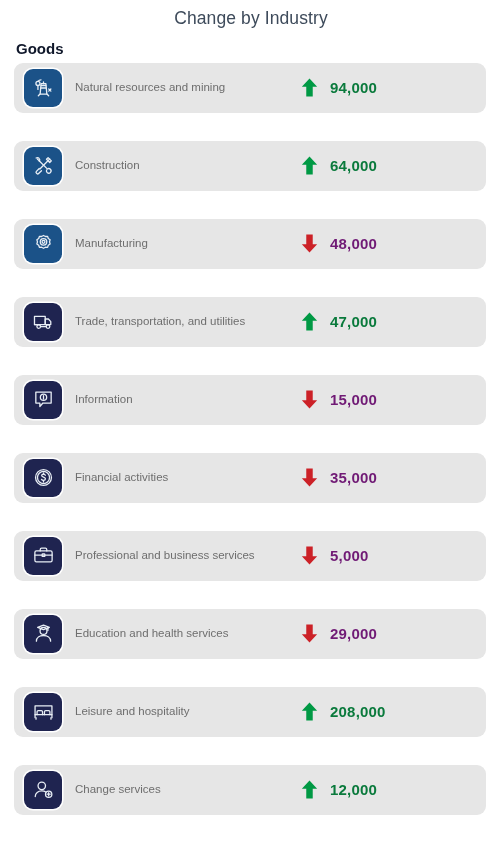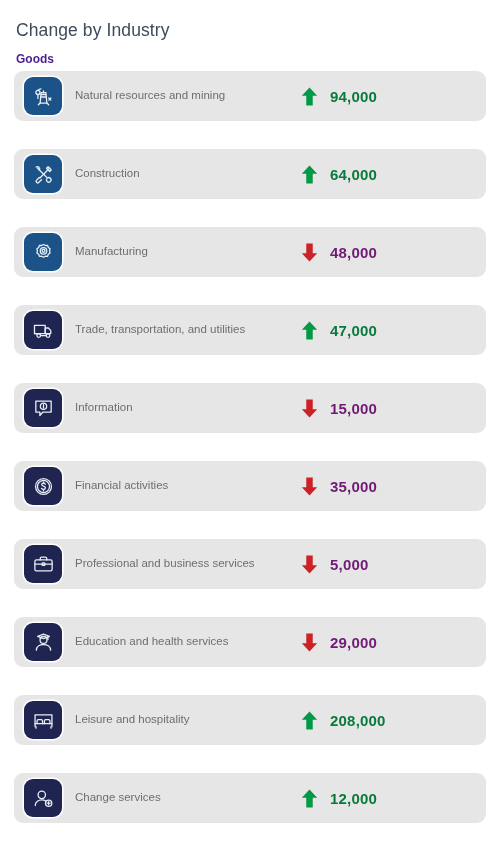--- a/index.html
+++ b/index.html
@@ -17,27 +17,28 @@
     width: 500px;
     box-sizing: border-box;
     padding: 0 14px;
   }
   .page-title {
     font-size: 17.5px;
     font-weight: 400;
     color: #3e4b5b;
     letter-spacing: 0.1px;
     margin: 0;
-    padding: 19px 0 0 2px;
+    padding: 7px 0 0 2px;
     line-height: 1.35;
+    text-align: center;
   }
   .group-header {
-    font-size: 12px;
+    font-size: 15px;
     font-weight: 700;
-    color: #4c1d95;
+    color: #0f172a;
     padding: 9px 0 5px 2px;
     line-height: 1.2;
   }
   .group-header.services { padding-top: 16px; }
 
   .rows { display: block; }
 
   .row {
     height: 50px;
     background: #e6e6e6;

